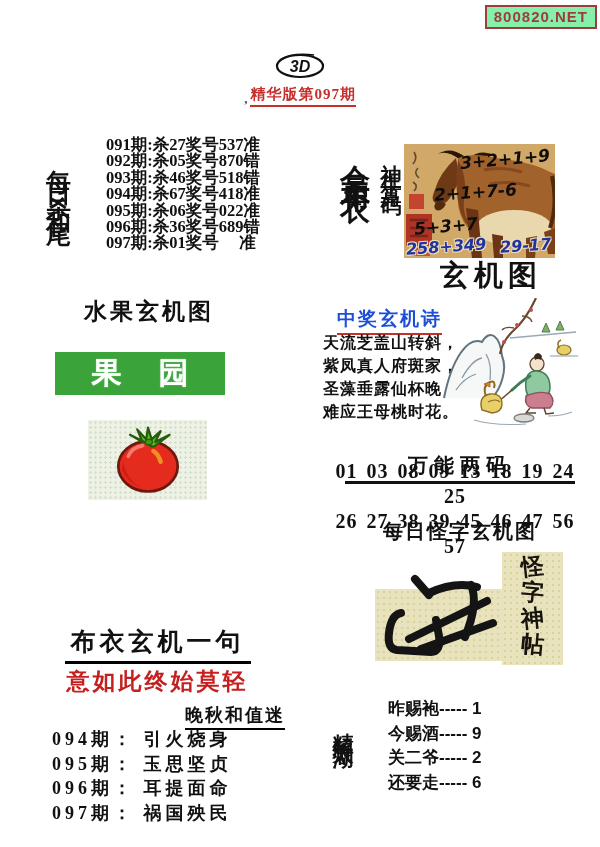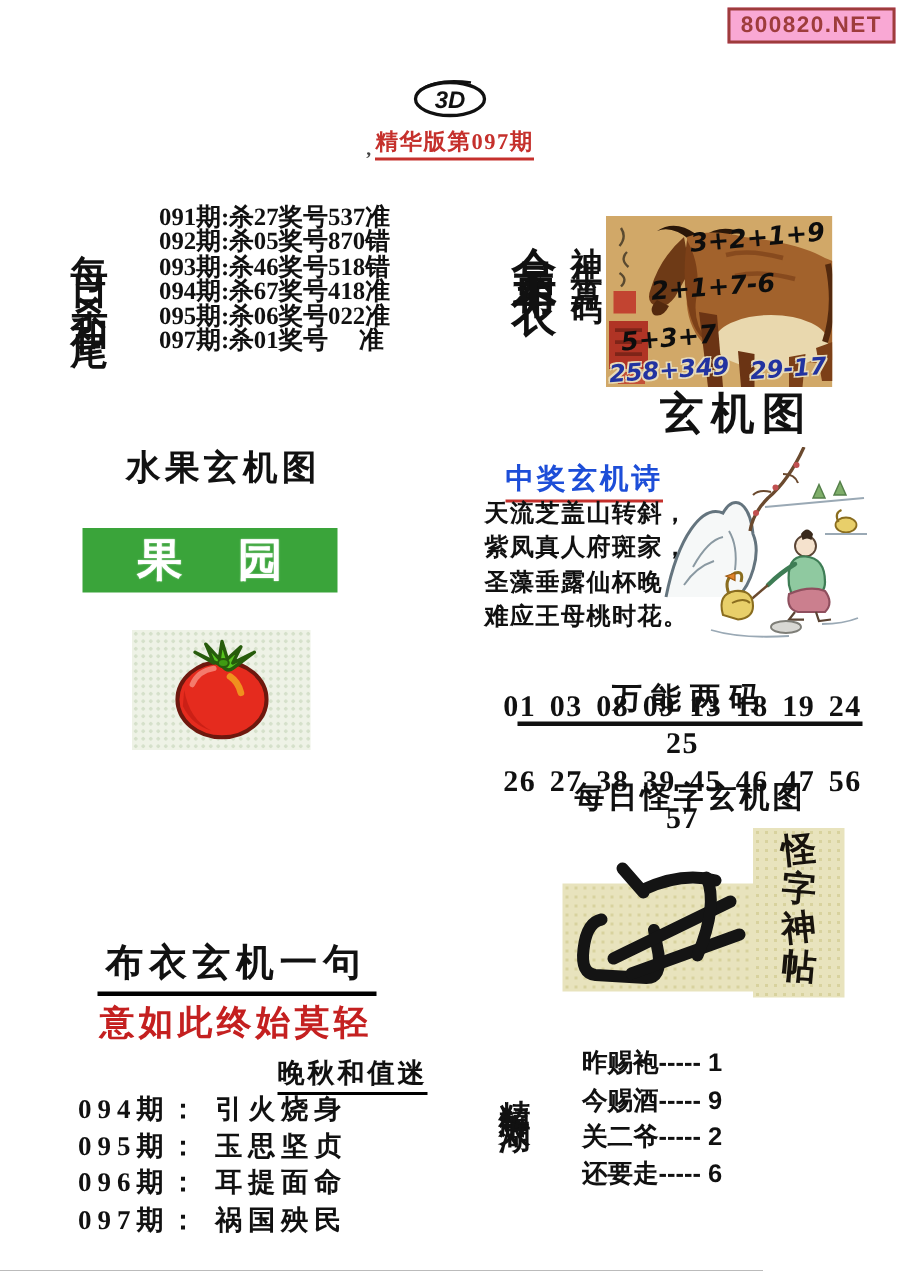--- a/index.html
+++ b/index.html
@@ -8,21 +8,21 @@
     position:relative; width:600px; height:847px; margin:0 auto;
     background:#ffffff; overflow:hidden;
     font-family:"Liberation Serif","DejaVu Serif",serif; color:#111;
   }
   
   .site-badge {
     position:absolute; top:5px; right:3px;
     border:2px solid #9e3c3c; color:#9e3c3c;
     font-family:"Liberation Sans","DejaVu Sans",sans-serif;
     font-size:15px; font-weight:bold; padding:1px 7px 2px; letter-spacing:1px;
-    background:#f9a8d4;
+    background:#86efac;
   }
   .logo { position:absolute; top:50px; left:50%; transform:translateX(-50%); }
   .subtitle-row {
     position:absolute; top:85px; left:0; width:100%;
     display:flex; justify-content:center; align-items:flex-end; gap:3px;
   }
   .subtitle-comma { font-size:13px; color:#444; font-weight:bold; }
   .subtitle {
     color:#c5302c; font-weight:bold; font-size:15px; letter-spacing:1px;
     border-bottom:2px solid #c5302c; padding-bottom:1px;
@@ -153,20 +153,21 @@
     <span class="subtitle">精华版第097期</span>
   </div>
 
   <div class="vtitle kill-title">每日杀和尾</div>
   <div class="kill-rows">
     <div class="kill-row">091期:杀27奖号537准</div>
     <div class="kill-row">092期:杀05奖号870错</div>
     <div class="kill-row">093期:杀46奖号518错</div>
     <div class="kill-row">094期:杀67奖号418准</div>
     <div class="kill-row">095期:杀06奖号022准</div>
+    <div class="kill-row">096期:杀36奖号689错</div>
     <div class="kill-row">097期:杀01奖号　 准</div>
   </div>
 
   <div class="fruit-heading">水果玄机图</div>
 
   <div class="fruit-banner">
     <span>果</span>
     <span>园</span>
   </div>
 

